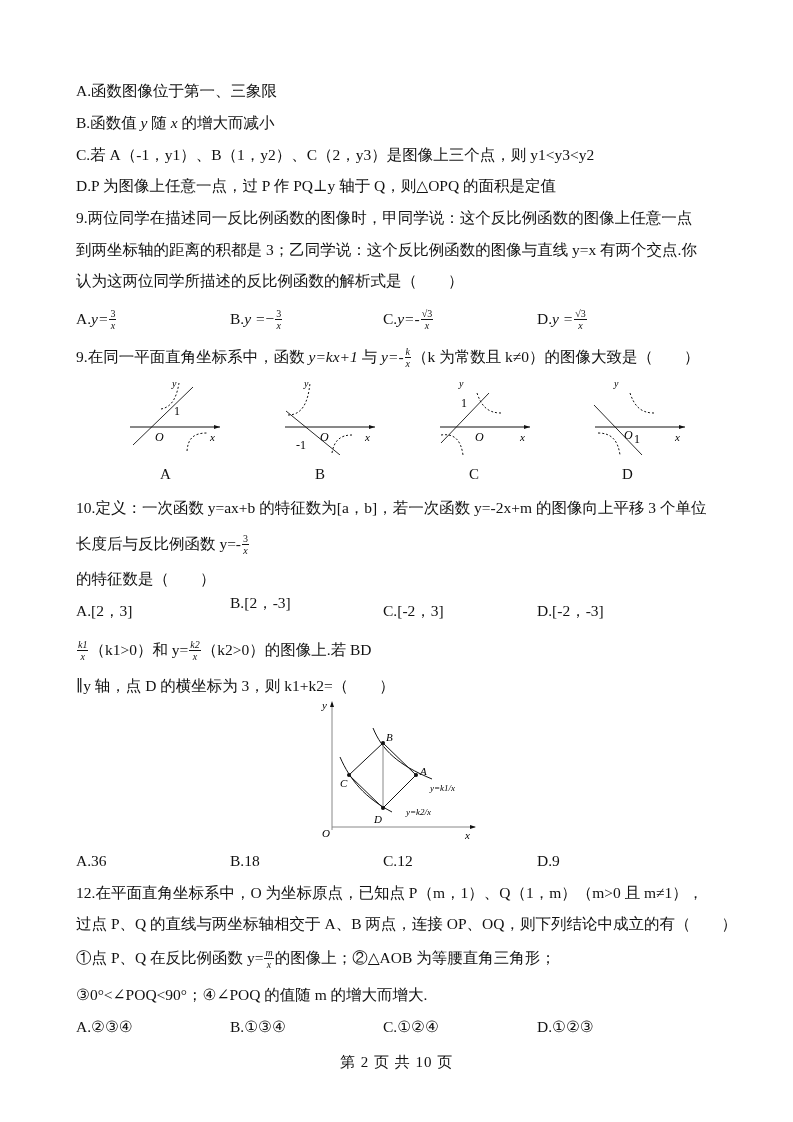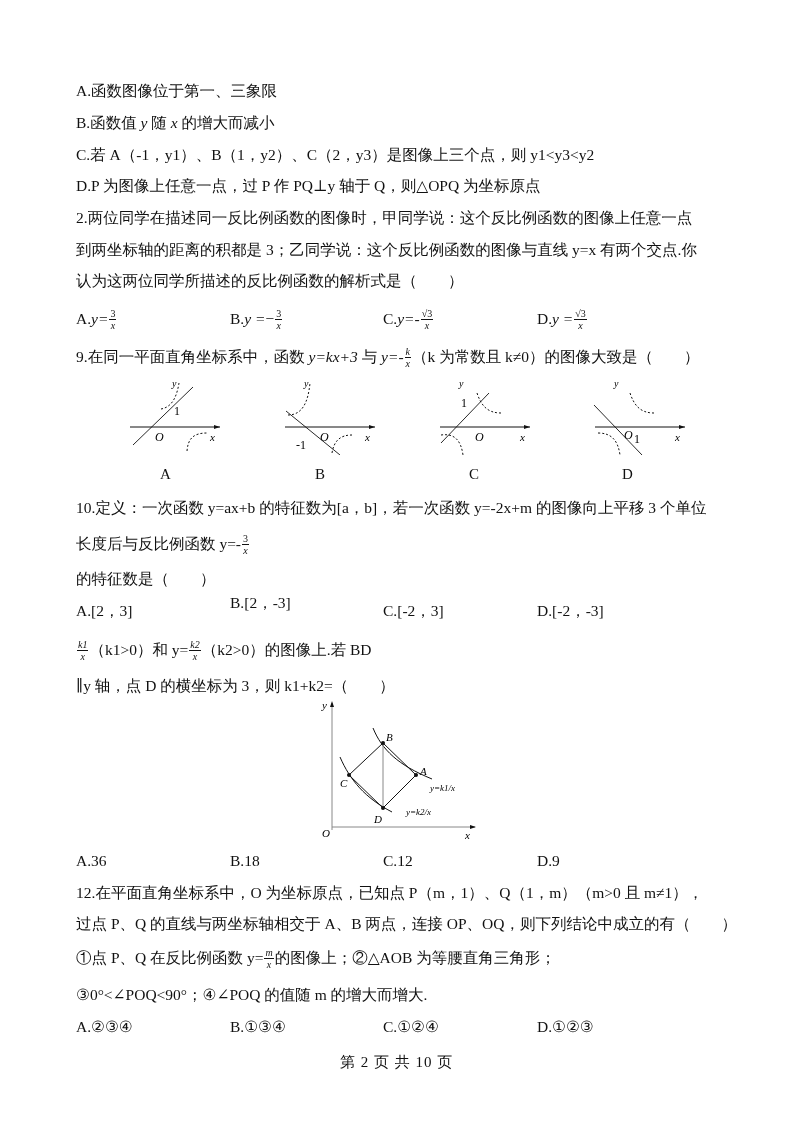--- a/index.html
+++ b/index.html
@@ -17,41 +17,41 @@
   svg text { font-family:"Liberation Serif","DejaVu Serif",serif; }
 </style>
 </head>
 <body>
 
 <div class="line" style="top:81px">A.函数图像位于第一、三象限</div>
 <div class="line" style="top:113px">
   <span>B.函数值 </span><i>y</i><span> 随 </span><i>x</i><span> 的增大而减小</span>
 </div>
 <div class="line" style="top:145px">C.若 A（-1，y1）、B（1，y2）、C（2，y3）是图像上三个点，则 y1&lt;y3&lt;y2</div>
-<div class="line" style="top:176px">D.P 为图像上任意一点，过 P 作 PQ⊥y 轴于 Q，则△OPQ 为坐标原点</div>
+<div class="line" style="top:176px">D.P 为图像上任意一点，过 P 作 PQ⊥y 轴于 Q，则△OPQ 的面积是定值</div>
 
-<div class="line" style="top:208px">2.两位同学在描述同一反比例函数的图像时，甲同学说：这个反比例函数的图像上任意一点</div>
+<div class="line" style="top:208px">9.两位同学在描述同一反比例函数的图像时，甲同学说：这个反比例函数的图像上任意一点</div>
 <div class="line" style="top:240px">到两坐标轴的距离的积都是 3；乙同学说：这个反比例函数的图像与直线 y=x 有两个交点.你</div>
 <div class="line" style="top:271px">认为这两位同学所描述的反比例函数的解析式是（　　）</div>
 
 <div class="opt" style="left:76px; top:309px">
   <span>A.</span><i>y=</i><span></span><span class="frac"><span class="num">3</span><span class="den">x</span></span>
 </div>
 <div class="opt" style="left:230px; top:309px">
   <span>B.</span><i>y =</i><span>−</span><span class="frac"><span class="num">3</span><span class="den">x</span></span>
 </div>
 <div class="opt" style="left:383px; top:309px">
   <span>C.</span><i>y=</i><span>-</span><span class="frac"><span class="num">√3</span><span class="den">x</span></span>
 </div>
 <div class="opt" style="left:537px; top:309px">
   <span>D.</span><i>y =</i><span></span><span class="frac"><span class="num">√3</span><span class="den">x</span></span>
 </div>
 
 <div class="line" style="top:347px">
-  <span>9.在同一平面直角坐标系中，函数 </span><i>y=kx+3</i><span> 与 </span><i>y=-</i><span class="frac"><span class="num it">k</span><span class="den">x</span></span><span>（k 为常数且 k≠0）的图像大致是（　　）</span>
+  <span>9.在同一平面直角坐标系中，函数 </span><i>y=kx+1</i><span> 与 </span><i>y=-</i><span class="frac"><span class="num it">k</span><span class="den">x</span></span><span>（k 为常数且 k≠0）的图像大致是（　　）</span>
 </div>
 
 <svg class="graph" style="left:125px; top:375px" width="100" height="80" viewBox="0 0 100 80">
   <line x1="5" y1="52" x2="95" y2="52" stroke="#111" stroke-width="1"></line>
   <polygon points="95,52 89,50 89,54" fill="#111"></polygon>
   <path d="M36,34 C48,32 52,20 54,8" fill="none" stroke="#111" stroke-dasharray="2,2"></path>
   <path d="M62,76 C63,64 68,58 82,58" fill="none" stroke="#111" stroke-dasharray="2,2"></path>
   <line x1="8" y1="70" x2="68" y2="12" stroke="#111" stroke-width="0.9"></line>
   <text x="47" y="12" font-size="10" font-style="italic">y</text>
   <text x="49" y="40" font-size="12">1</text>

